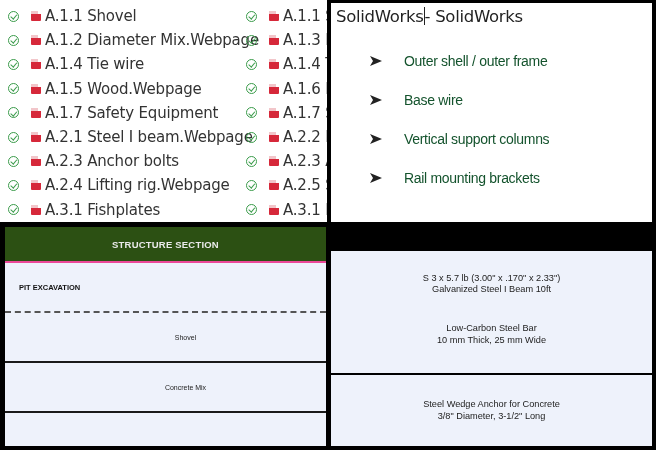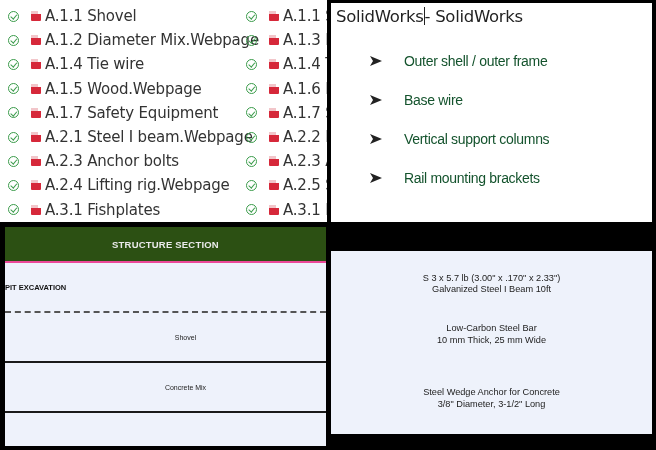--- a/index.html
+++ b/index.html
@@ -32,33 +32,33 @@
   .bullets { position: absolute; left: 38px; top: 38px; }
   .bitem { height: 39px; display: flex; align-items: center; }
   .arrow { width: 14px; height: 14px; margin-right: 21px; flex: none; }
   .btext { font-size: 14px; color: #14532d; font-family: Liberation Sans, sans-serif; letter-spacing: -0.3px; }
 
   
   #sheet { left: 5px; top: 227px; width: 321px; height: 219px; background: #eef2fb; }
   .sheet-head { height: 36px; background: #2c5013; color: #eaeaea; font-weight: bold; font-size: 9.5px;
                 display: flex; align-items: center; justify-content: center; letter-spacing: 0.2px;
                 border-bottom: 2px solid #ec4899; }
-  .pit { height: 50px; display: flex; align-items: center; padding-left: 0; font-weight: bold;
+  .pit { height: 50px; display: flex; align-items: center; padding-left: 14px; font-weight: bold;
          font-size: 7.5px; color: #111; border-bottom: 2px dashed #555; text-align: center; }
   .srow { height: 50px; display: flex; align-items: center; justify-content: center; font-size: 7px;
           color: #222; border-bottom: 2px solid #1a1a1a; padding-left: 40px; }
   .srow.last { border-bottom: none; align-items: flex-end; padding-bottom: 2px; }
 
   
   #specs { left: 331px; top: 227px; width: 321px; height: 219px; background: #000; }
   .cell { position: absolute; left: 0; width: 321px; background: #eef2fb; display: flex; flex-direction: column;
           align-items: center; justify-content: center; font-size: 9.2px; color: #222; line-height: 11.5px; }
   .cell.a { top: 0; height: 66px; margin-top: 24px; }
   .cell.b { top: 69px; height: 77px; }
-  .cell.c { top: 136px; height: 71px; }
+  .cell.c { top: 148px; height: 71px; }
 </style>
 </head>
 <body>
 
 <div class="panel" id="files">
   <div class="col c1">
     <div class="frow">
         <span class="check"></span>
         <span class="pdf"></span>
         <span class="fname">A.1.1 Shovel</span>

